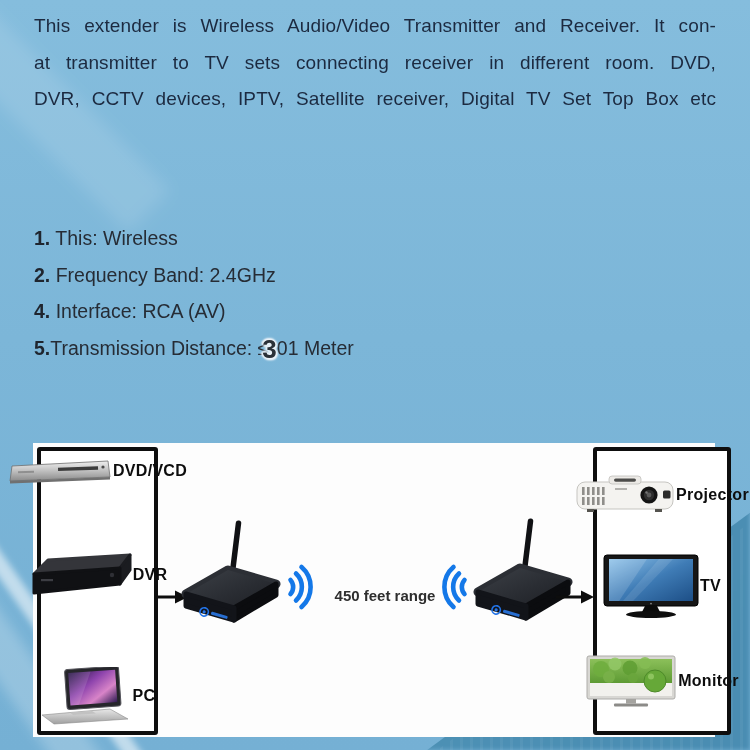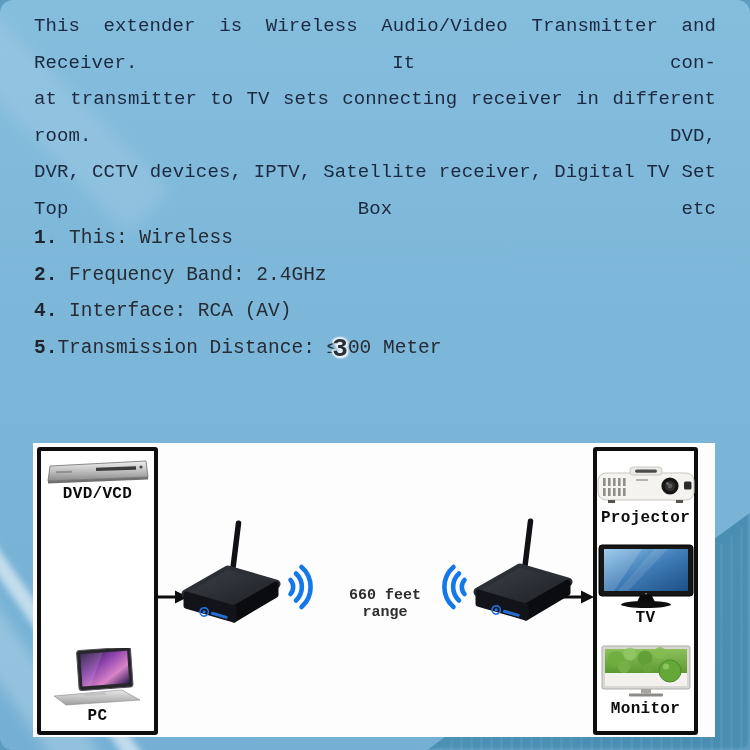--- a/index.html
+++ b/index.html
@@ -1,17 +1,17 @@
 <!DOCTYPE html>
 <html><head>
 <meta charset="utf-8">
 <style>
   html,body{margin:0;padding:0;background:#5d9cbf;}
   .stage{position:relative;width:750px;height:750px;overflow:hidden;
-         font-family:Liberation Mono, monospace;border-radius:13px;}
+         font-family:Liberation Sans, sans-serif;}
   
   .bg-base{position:absolute;inset:0;
     background:linear-gradient(180deg,#85bddd 0%,#7cb6d8 45%,#75b0d4 100%);z-index:0;}
   .bg-teal{position:absolute;inset:0;z-index:1;
     background:linear-gradient(115deg,#5fa3c6 0%,#4f93b7 45%,#4a8db2 100%);
     clip-path:polygon(400px 770px,770px 498px,770px 770px);filter:blur(2px);}
   .bg-teal-streaks{position:absolute;inset:0;z-index:1;
     background:repeating-linear-gradient(90deg,rgba(255,255,255,.05) 0 3px,rgba(0,0,0,0) 3px 10px);
     clip-path:polygon(410px 770px,770px 508px,770px 770px);}
   .bg-stripe{position:absolute;transform-origin:0 0;z-index:2;}
@@ -33,22 +33,22 @@
   .digit3-wrap .halo{position:absolute;left:0;top:0;color:#eaf2f8;
     text-shadow:0 0 2px #eaf2f8,2px 0 2px #eaf2f8,-2px 0 2px #eaf2f8,
                 0 2px 2px #eaf2f8,0 -2px 2px #eaf2f8,1.5px 1.5px 2px #eaf2f8,-1.5px -1.5px 2px #eaf2f8;}
   .digit3-wrap .ink{position:relative;color:#2b3138;}
   
   .band{position:absolute;left:33px;top:443px;width:682px;height:294px;
         background:#fdfdfd;z-index:3;}
   .devbox{position:absolute;background:#fff;border:4px solid #0e0e0e;border-radius:3px;
           box-sizing:border-box;display:flex;flex-direction:column;align-items:center;z-index:5;}
   .left-box{left:37px;top:447px;width:121px;height:288px;justify-content:space-between;padding:7px 2px 6px;}
-  .right-box{left:593px;top:447px;width:105px;height:288px;justify-content:space-around;padding:4px 10px;}
-  .device{display:flex;flex-direction:column;align-items:center;gap:1px;}
+  .right-box{left:593px;top:447px;width:138px;height:288px;justify-content:space-around;padding:4px 10px;}
+  .device{display:flex;flex-direction:row;align-items:center;gap:1px;}
   .devlabel{font-size:16px;font-weight:700;color:#0d0d0d;letter-spacing:.3px;line-height:1.15;}
   .abs{position:absolute;z-index:4;}
   .t-box{left:170px;top:518px;}
   .r-box{left:462px;top:516px;}
   .wifi-r{left:284px;top:561px;}
   .wifi-l{left:437px;top:561px;}
   .arrow1{left:153px;top:589px;}
   .arrow2{left:556px;top:589px;}
   .range{left:322px;top:587px;width:126px;text-align:center;
          font-size:15px;font-weight:700;color:#2e2e2e;z-index:4;}
@@ -67,21 +67,21 @@
   <div class="para">
     <div class="para-line">This extender is Wireless Audio/Video Transmitter and Receiver. It con-</div>
     <div class="para-line">at transmitter to TV sets connecting receiver in different room. DVD,</div>
     <div class="para-line">DVR, CCTV devices, IPTV, Satellite receiver, Digital TV Set Top Box etc</div>
   </div>
 
   <div class="specs">
     <div><span class="num">1.</span><span> This: Wireless</span></div>
     <div><span class="num">2.</span><span> Frequency Band: 2.4GHz</span></div>
     <div><span class="num">4.</span><span> Interface: RCA (AV)</span></div>
-    <div><span class="num">5.</span><span>Transmission Distance: ≤</span><span class="digit3-wrap"><span class="halo">3</span><span class="ink">3</span></span><span>00 Meter</span></div>
+    <div><span class="num">5.</span><span>Transmission Distance: ≤</span><span class="digit3-wrap"><span class="halo">3</span><span class="ink">3</span></span><span>01 Meter</span></div>
   </div>
 
   <div class="band"></div>
 
   <div class="devbox left-box">
     <div class="device">
       <svg width="104" height="26" viewBox="0 0 104 26">
         <defs>
             <linearGradient id="sg" x1="0" y1="0" x2="0" y2="1">
           <stop offset="0" stop-color="#efefef"></stop>
@@ -89,20 +89,30 @@
               <stop offset="1" stop-color="#8a8a8a"></stop>
         </linearGradient>
           </defs>
         <polygon points="4,8 100,3 102,19 2,23" fill="url(#sg)" stroke="#6f6f6f" stroke-width="0.8"></polygon>
         <rect x="50" y="9" width="40" height="3.4" fill="#3c3c3c" transform="rotate(-2 70 10)"></rect>
         <circle cx="95" cy="9" r="1.6" fill="#4a4a4a"></circle>
         <rect x="10" y="13" width="16" height="2" fill="#8f8f8f" transform="rotate(-2 18 14)"></rect>
         <polygon points="2,23 102,19 102,21.5 2,25.5" fill="#707070"></polygon>
       </svg>
       <div class="devlabel">DVD/VCD</div>
+    </div>
+    <div class="device">
+      <svg width="104" height="48" viewBox="0 0 104 48">
+        <polygon points="6,22 20,8 102,3 92,16" fill="#34353a" stroke="#34353a" stroke-width="3" stroke-linejoin="round"></polygon>
+        <polygon points="92,16 102,3 102,18 92,32" fill="#1b1c20" stroke="#1b1c20" stroke-width="3" stroke-linejoin="round"></polygon>
+        <polygon points="6,22 92,16 92,32 6,41" fill="#101114" stroke="#101114" stroke-width="3" stroke-linejoin="round"></polygon>
+        <circle cx="84" cy="23" r="2.2" fill="#2f3036"></circle>
+        <rect x="13" y="27" width="12" height="2.2" fill="#3c3d43"></rect>
+      </svg>
+      <div class="devlabel">DVR</div>
     </div>
     <div class="device">
       <svg width="92" height="58" viewBox="0 0 92 58">
         <defs>
           <linearGradient id="pcs" x1="0" y1="0" x2="1" y2="1">
             <stop offset="0" stop-color="#241343"></stop>
               <stop offset=".4" stop-color="#8e44ad"></stop>
             <stop offset=".7" stop-color="#d884c8"></stop>
               <stop offset="1" stop-color="#2c1950"></stop>
           </linearGradient>
@@ -151,21 +161,21 @@
   </svg>
 
   <svg class="abs wifi-r" width="34" height="52" viewBox="0 0 34 52">
     <g fill="none" stroke="#1478e8" stroke-linecap="round" stroke-width="4.6">
       <path d="M6.5 19 A 10.5 10.5 0 0 1 6.5 33"></path>
       <path d="M12 12.5 A 18.5 18.5 0 0 1 12 39.5"></path>
       <path d="M17.5 6 A 26.5 26.5 0 0 1 17.5 46"></path>
     </g>
   </svg>
 
-  <div class="abs range">660 feet range</div>
+  <div class="abs range">450 feet range</div>
 
   <svg class="abs wifi-l" width="34" height="52" viewBox="0 0 34 52">
     <g fill="none" stroke="#1478e8" stroke-linecap="round" stroke-width="4.6">
       <path d="M27.5 19 A 10.5 10.5 0 0 0 27.5 33"></path>
       <path d="M22 12.5 A 18.5 18.5 0 0 0 22 39.5"></path>
       <path d="M16.5 6 A 26.5 26.5 0 0 0 16.5 46"></path>
     </g>
   </svg>
 
   <svg class="abs r-box" width="118" height="112" viewBox="0 0 118 112">

